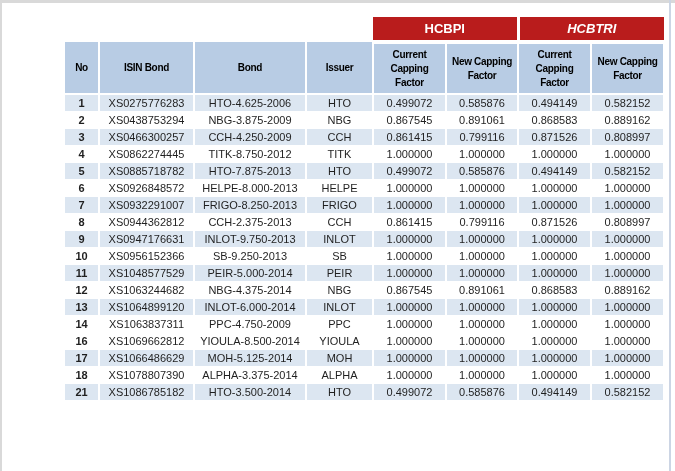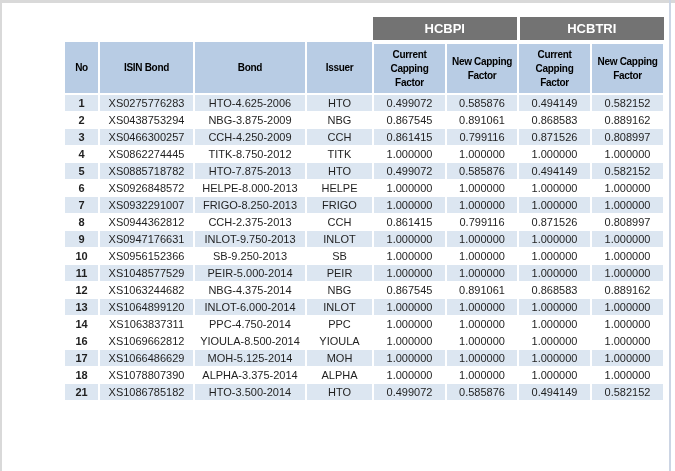--- a/index.html
+++ b/index.html
@@ -39,29 +39,30 @@
     text-align: center;
     vertical-align: middle;
     overflow: hidden;
   }
   tr.group-row td.spacer {
     background: transparent;
     border: none;
     height: 23px;
   }
   tr.group-row td.group {
-    background: #737373;
+    background: #b91c1c;
     color: #ffffff;
     font-weight: bold;
     font-size: 13px;
     height: 23px;
     border-bottom: 4px solid #ffffff;
   }
   tr.group-row td.group.second {
     border-left: 3px solid #ffffff;
+    font-style: italic;
   }
   tr.col-header-row th {
     background: #b8cce4;
     color: #000000;
     font-weight: bold;
     font-size: 10px;
     letter-spacing: -0.3px;
     line-height: 14px;
     height: 49px;
     border-left: 2px solid #ffffff;
@@ -243,21 +244,21 @@
         <td>INLOT-6.000-2014</td>
         <td>INLOT</td>
         <td>1.000000</td>
         <td>1.000000</td>
         <td>1.000000</td>
         <td>1.000000</td>
       </tr>
       <tr class="even">
         <td class="no-cell">14</td>
         <td>XS1063837311</td>
-        <td>PPC-4.750-2014</td>
+        <td>PPC-4.750-2009</td>
         <td>PPC</td>
         <td>1.000000</td>
         <td>1.000000</td>
         <td>1.000000</td>
         <td>1.000000</td>
       </tr>
       <tr class="even">
         <td class="no-cell">16</td>
         <td>XS1069662812</td>
         <td>YIOULA-8.500-2014</td>

